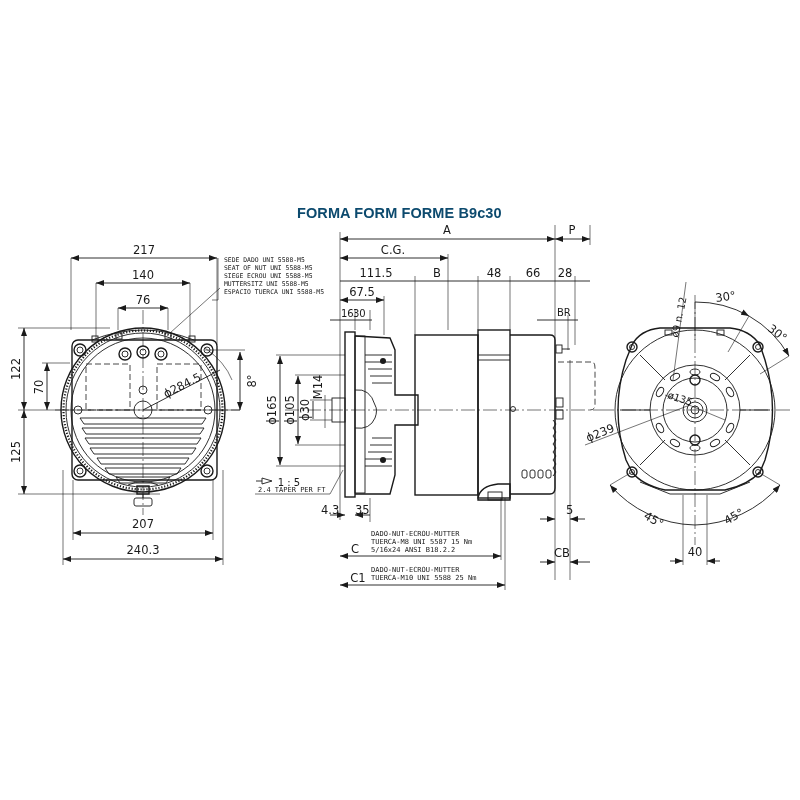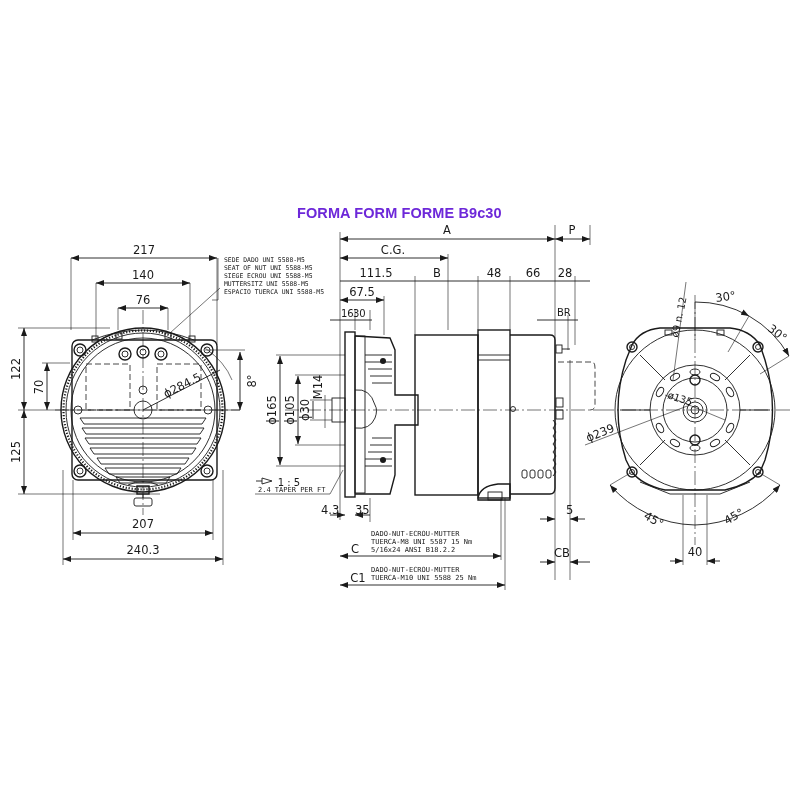--- a/index.html
+++ b/index.html
@@ -1,17 +1,17 @@
 <!DOCTYPE html>
 <html><head>
 <meta charset="utf-8">
 <style>
   html, body { margin:0; padding:0; background:#ffffff; }
   body { width:800px; height:800px; position:relative; overflow:hidden; font-family:"Liberation Sans", sans-serif; color:#1a1a1a; }
-  .title { position:absolute; left:297px; top:205px; font-family:"Liberation Sans", sans-serif; font-weight:bold; font-size:14.5px; color:#6d28d9; letter-spacing:0.1px; }
+  .title { position:absolute; left:297px; top:205px; font-family:"Liberation Sans", sans-serif; font-weight:bold; font-size:14.5px; color:#0c4a6e; letter-spacing:0.1px; }
   svg { position:absolute; left:0; top:0; }
   .dim { font-family:"DejaVu Sans", sans-serif; font-size:11.5px; fill:#1a1a1a; }
   .dim-s { font-family:"DejaVu Sans", sans-serif; font-size:10px; fill:#1a1a1a; }
   .note { font-family:"DejaVu Sans Mono", monospace; font-size:6.4px; fill:#1a1a1a; }
   .note2 { font-family:"DejaVu Sans Mono", monospace; font-size:7px; fill:#1a1a1a; }
   .ln { stroke:#1a1a1a; stroke-width:0.9; fill:none; }
   .thk { stroke:#1a1a1a; stroke-width:1.4; fill:none; }
   .thin { stroke:#1a1a1a; stroke-width:0.6; fill:none; }
   .dash { stroke:#1a1a1a; stroke-width:0.8; fill:none; stroke-dasharray:6 3; }
   .cl { stroke:#1a1a1a; stroke-width:0.6; fill:none; stroke-dasharray:14 3 2 3; }

